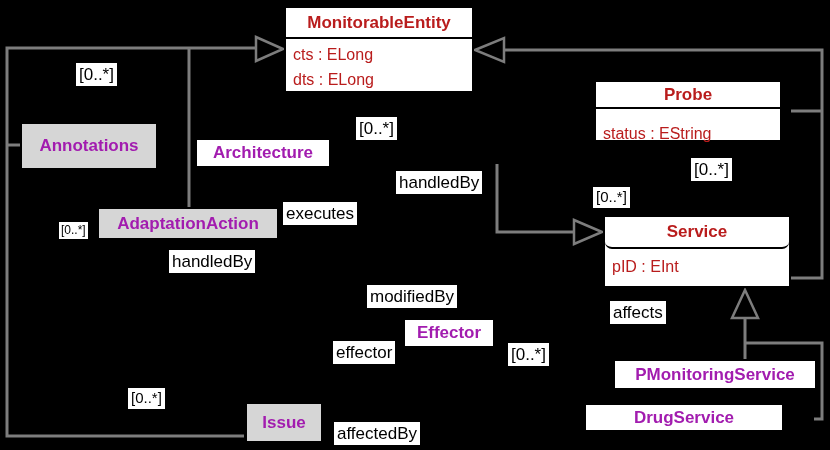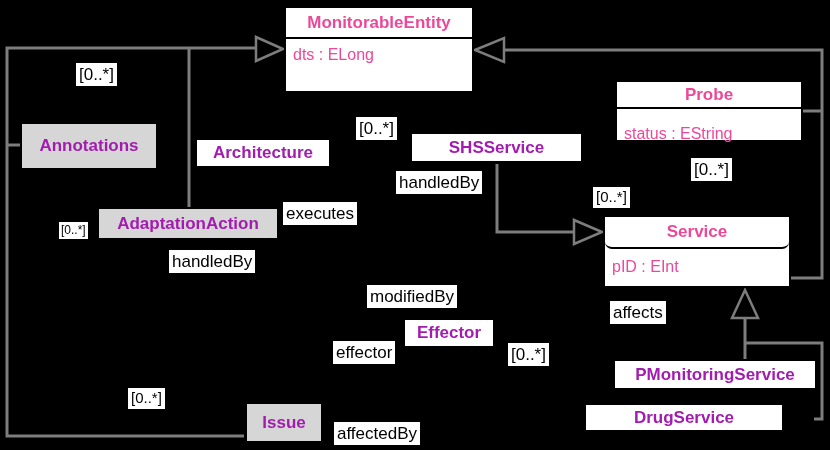--- a/index.html
+++ b/index.html
@@ -20,21 +20,21 @@
     left: 0;
     top: 0;
     width: 830px;
     height: 450px;
   }
   .uml-class {
     position: absolute;
     box-sizing: border-box;
     background: #ffffff;
     border: 2px solid #000000;
-    color: #ec4899;
+    color: #b91c1c;
   }
   .uml-title {
     box-sizing: border-box;
     font-weight: bold;
     font-size: 17px;
     text-align: center;
     display: flex;
     align-items: center;
     justify-content: center;
     border-bottom: 2px solid #000000;
@@ -100,45 +100,45 @@
       <polygon points="283,49 256,37 256,61"></polygon>
       <polygon points="475,50 504,38 504,62"></polygon>
       <polygon points="602,232 574,220 574,244"></polygon>
       <polygon points="745,290 732,318 758,318"></polygon>
     </g>
   </svg>
 
   <div class="uml-class" style="left:284px;top:6px;width:190px;height:87px;">
     <div class="uml-title" style="height:31px;">MonitorableEntity</div>
     <div class="uml-attrs">
+      <div class="uml-attr">cts : ELong</div>
       <div class="uml-attr">dts : ELong</div>
     </div>
   </div>
 
-  <div class="uml-class" style="left:615px;top:80px;width:188px;height:62px;">
+  <div class="uml-class" style="left:594px;top:80px;width:188px;height:62px;">
     <div class="uml-title" style="height:27px;">Probe</div>
     <div class="uml-attrs" style="padding-top:12px;">
       <div class="uml-attr">status : EString</div>
     </div>
   </div>
 
   <div class="uml-class" style="left:603px;top:215px;width:188px;height:73px;">
     <div class="uml-title" style="height:32px;border-radius:7px;">Service</div>
     <div class="uml-attrs" style="padding-top:5px;">
       <div class="uml-attr">pID : EInt</div>
     </div>
   </div>
 
   <div class="uml-simple gray" style="left:20px;top:122px;width:138px;height:48px;">Annotations</div>
 
   <div class="uml-simple" style="left:195px;top:138px;width:136px;height:30px;">Architecture</div>
 
   <div class="uml-simple gray" style="left:97px;top:207px;width:182px;height:33px;">AdaptationAction</div>
 
-  <div class="uml-simple" style="left:410px;top:132px;width:173px;height:31px;">SHSService</div>
 
   <div class="uml-simple" style="left:403px;top:318px;width:92px;height:30px;">Effector</div>
 
   <div class="uml-simple" style="left:613px;top:359px;width:204px;height:31px;">PMonitoringService</div>
 
   <div class="uml-simple" style="left:584px;top:403px;width:200px;height:29px;">DrugService</div>
 
   <div class="uml-simple gray" style="left:245px;top:402px;width:78px;height:41px;">Issue</div>
 
   <span class="edge-label" style="left:76px;top:63px;">[0..*]</span>

